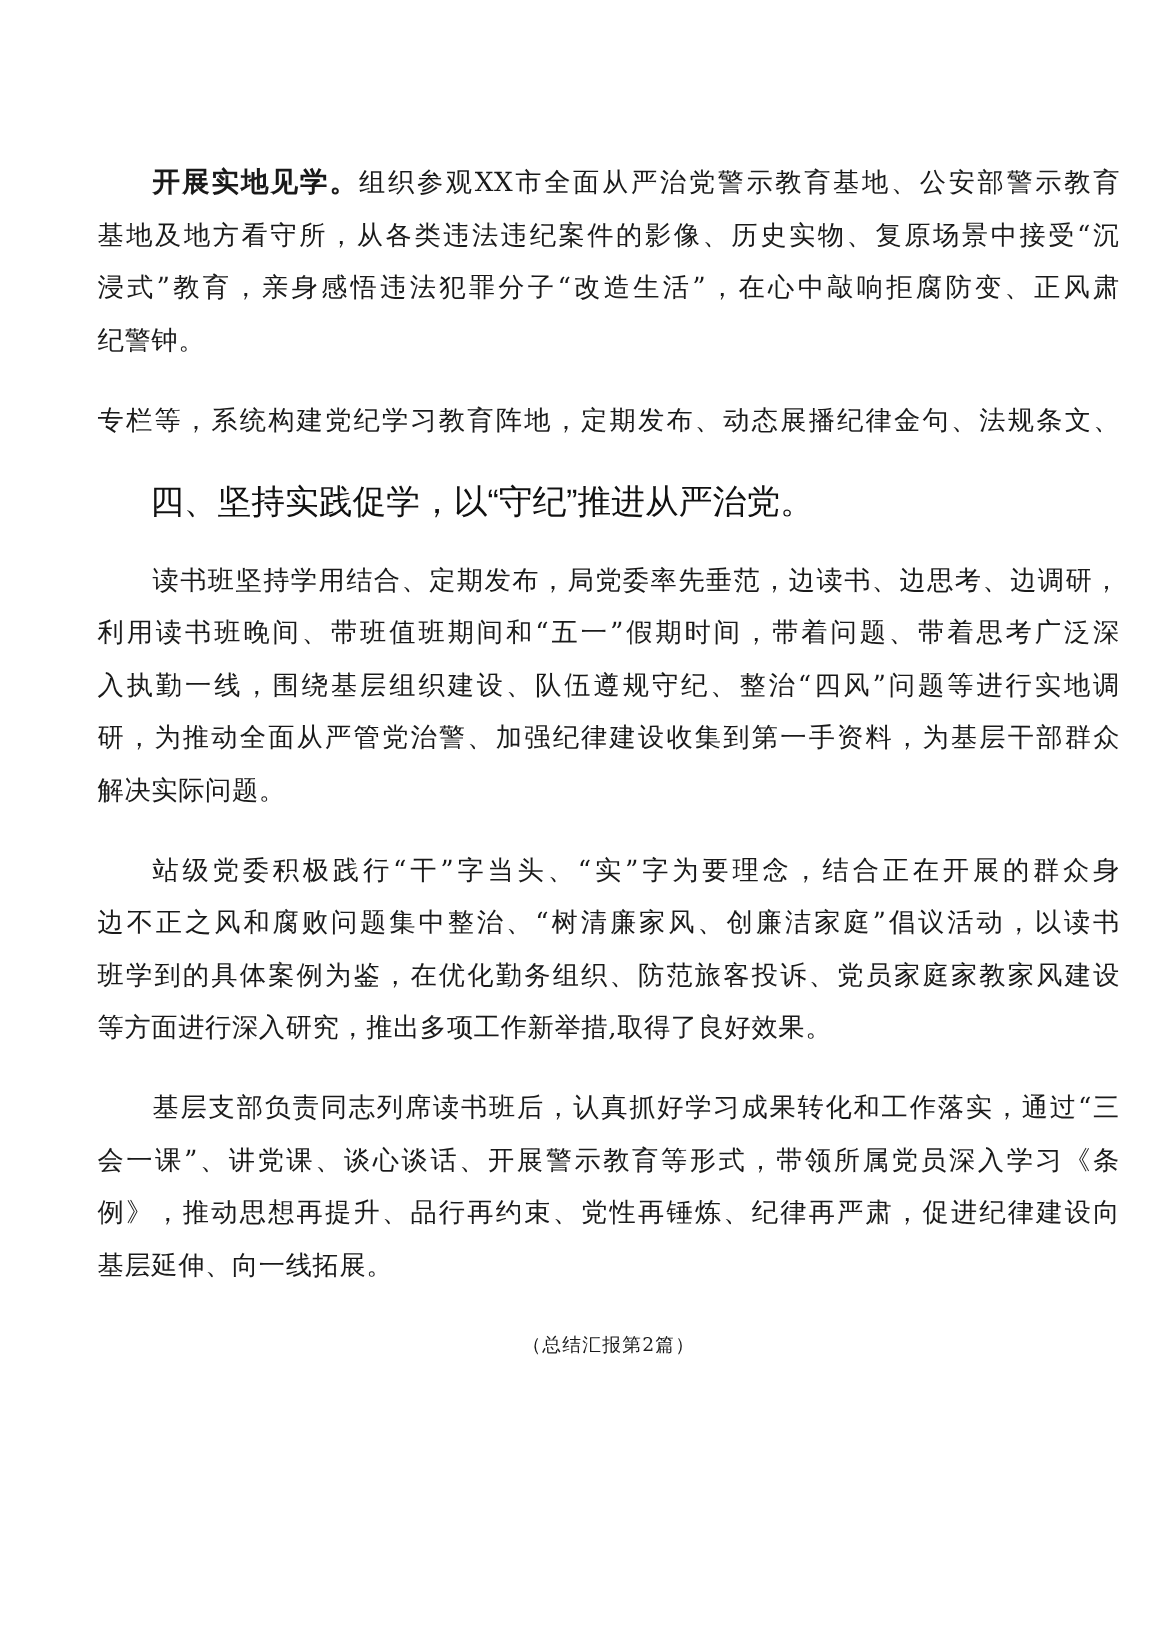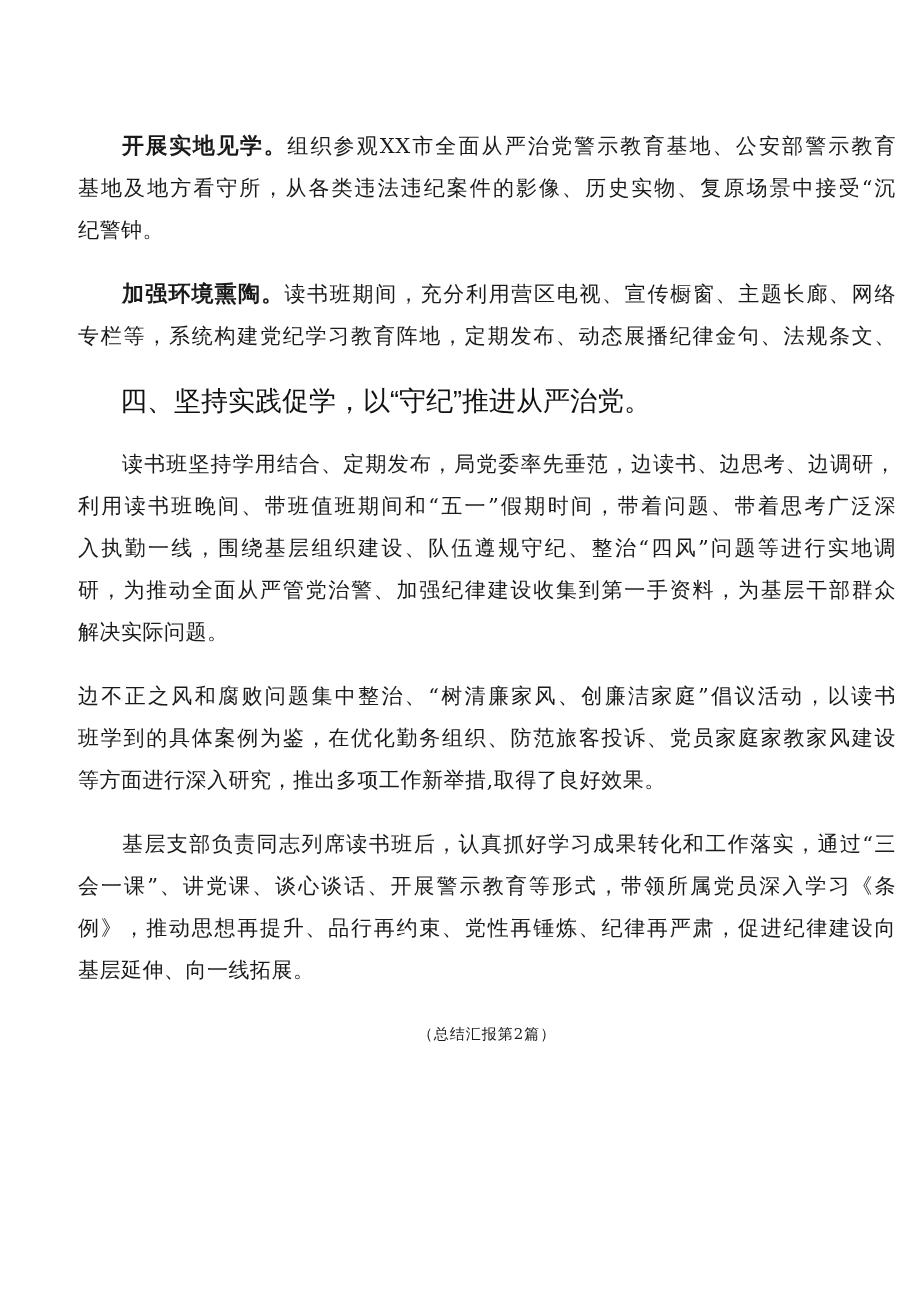--- a/index.html
+++ b/index.html
@@ -64,35 +64,36 @@
   }
 </style>
 </head>
 <body>
 
 <div class="page">
   <div class="content" id="content">
       <div class="para">
         <div class="line first"><strong class="lead">开展实地见学。</strong><span>组织参观XX市全面从严治党警示教育基地、公安部警示教育</span></div>
         <div class="line">基地及地方看守所，从各类违法违纪案件的影像、历史实物、复原场景中接受“沉</div>
+        <div class="line">浸式”教育，亲身感悟违法犯罪分子“改造生活”，在心中敲响拒腐防变、正风肃</div>
         <div class="line last">纪警钟。</div>
       </div>
       <div class="para">
-        <div class="line first"><strong class="lead">加强环境熏陶。</strong><span>读书班期间，充分利用营区电视、宣传橱窗、主题长廊、网络</span></div>
         <div class="line">专栏等，系统构建党纪学习教育阵地，定期发布、动态展播纪律金句、法规条文、</div>
       </div>
       <div class="heading">四、坚持实践促学，以“守纪”推进从严治党。</div>
       <div class="para">
         <div class="line first">读书班坚持学用结合、定期发布，局党委率先垂范，边读书、边思考、边调研，</div>
         <div class="line">利用读书班晚间、带班值班期间和“五一”假期时间，带着问题、带着思考广泛深</div>
         <div class="line">入执勤一线，围绕基层组织建设、队伍遵规守纪、整治“四风”问题等进行实地调</div>
         <div class="line">研，为推动全面从严管党治警、加强纪律建设收集到第一手资料，为基层干部群众</div>
         <div class="line last">解决实际问题。</div>
       </div>
       <div class="para">
+        <div class="line first">站级党委积极践行“干”字当头、“实”字为要理念，结合正在开展的群众身</div>
         <div class="line">边不正之风和腐败问题集中整治、“树清廉家风、创廉洁家庭”倡议活动，以读书</div>
         <div class="line">班学到的具体案例为鉴，在优化勤务组织、防范旅客投诉、党员家庭家教家风建设</div>
         <div class="line last">等方面进行深入研究，推出多项工作新举措,取得了良好效果。</div>
       </div>
       <div class="para">
         <div class="line first">基层支部负责同志列席读书班后，认真抓好学习成果转化和工作落实，通过“三</div>
         <div class="line">会一课”、讲党课、谈心谈话、开展警示教育等形式，带领所属党员深入学习《条</div>
         <div class="line">例》，推动思想再提升、品行再约束、党性再锤炼、纪律再严肃，促进纪律建设向</div>
         <div class="line last">基层延伸、向一线拓展。</div>
       </div>

